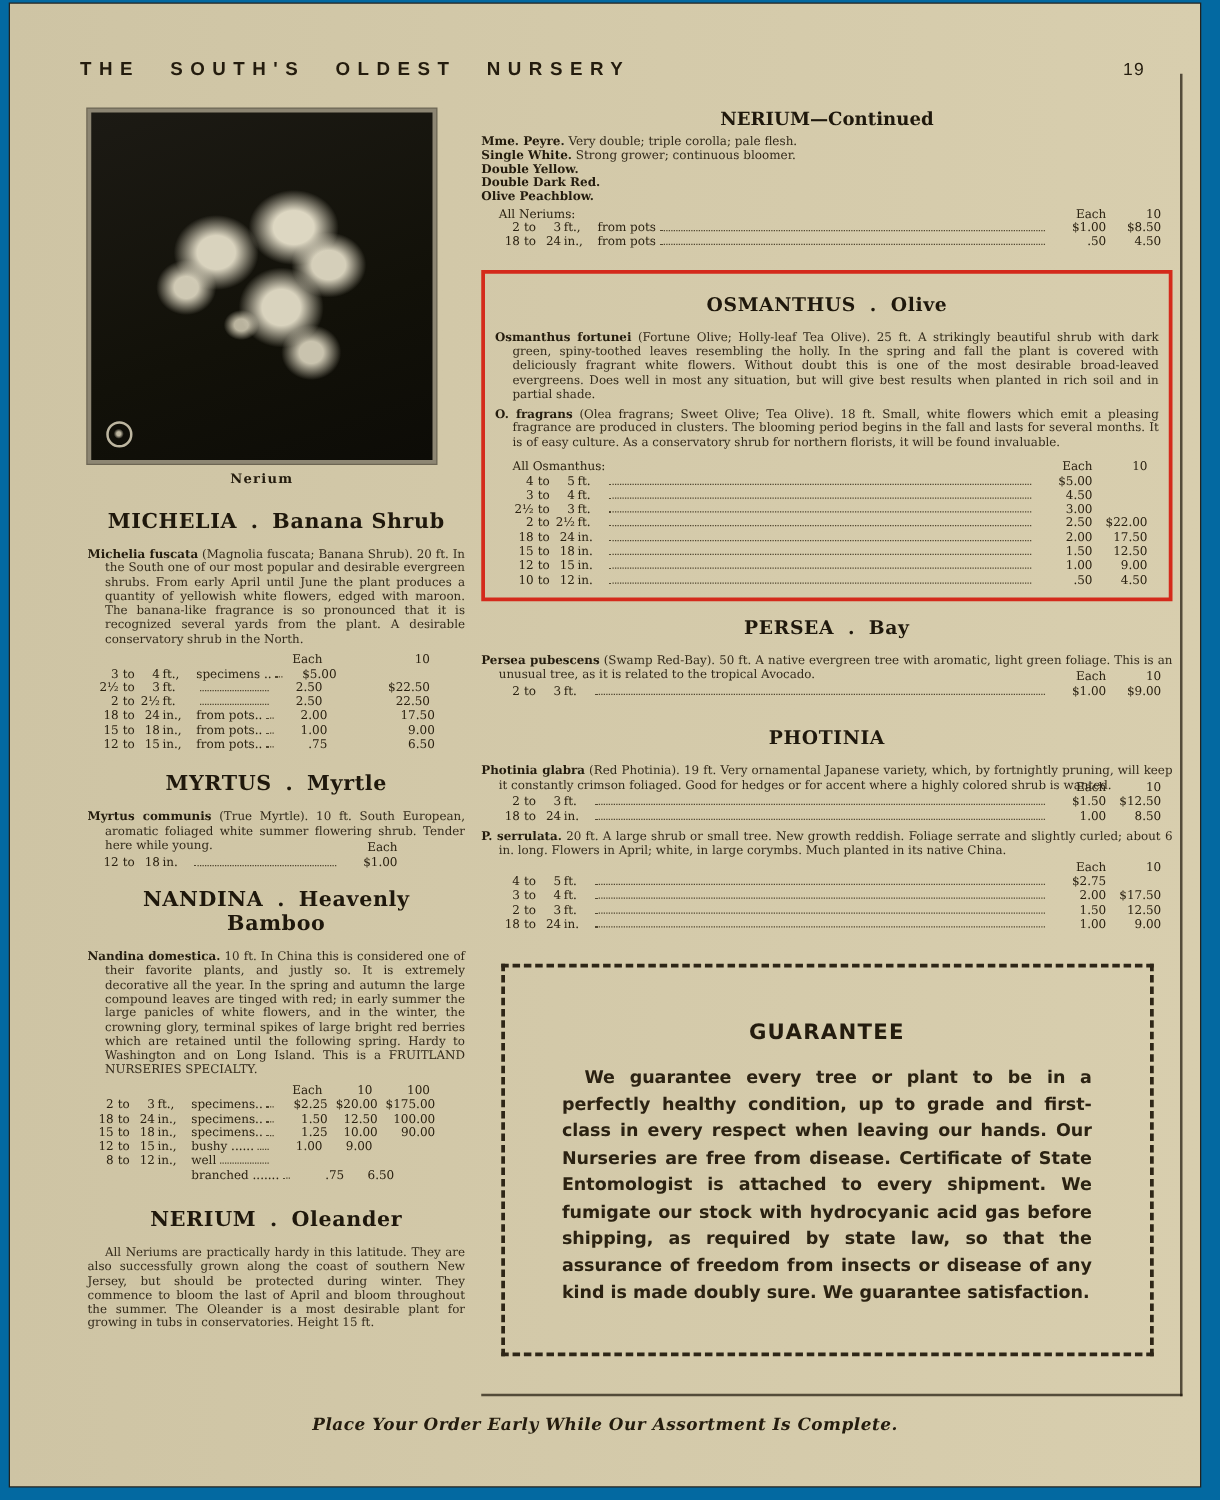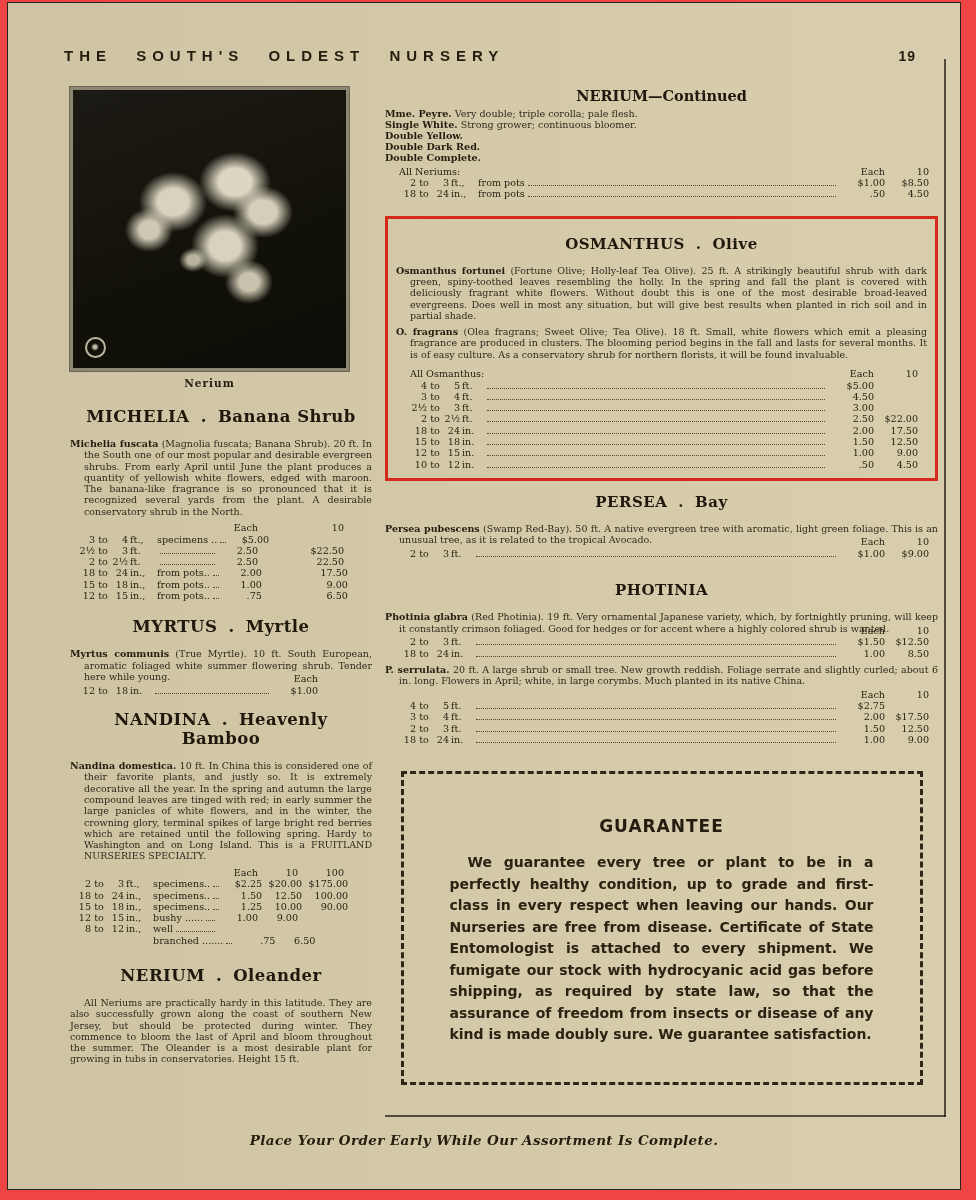--- a/index.html
+++ b/index.html
@@ -1,25 +1,25 @@
 <!DOCTYPE html>
 <html><head>
 <meta charset="utf-8">
 <style>
   html,body{margin:0;padding:0;background:#3a3a3c;}
-  .stage{position:relative;width:976px;height:1200px;background:#ef4444;overflow:hidden;
+  .stage{position:relative;width:976px;height:1200px;background:#0369a1;overflow:hidden;
          font-family:"DejaVu Serif",serif;color:#2e2514;}
   .page{position:absolute;left:8px;top:3px;width:952px;height:1186px;
         background:linear-gradient(90deg,#cec4a4 0%,#d4caaa 55%,#d8ceae 100%);
         box-shadow:0 0 0 1px #23231f;}
   
   .hdr{position:absolute;top:44px;left:56px;right:44px;display:flex;justify-content:space-between;align-items:baseline;}
   .hdr .ttl{font-family:"Liberation Sans",sans-serif;font-weight:700;font-size:15px;
             letter-spacing:6px;word-spacing:14px;color:#241c0e;}
-  .hdr .pg{font-family:"Liberation Sans",sans-serif;font-weight:700;font-size:14px;color:#241c0e;letter-spacing:1px;}
+  .hdr .pg{font-family:"Liberation Sans",sans-serif;font-weight:400;font-size:14px;color:#241c0e;letter-spacing:1px;}
   
   .photo{position:absolute;left:62px;top:84px;width:279px;height:284px;background:#8d8673;
          box-shadow:0 0 0 1px #6d6654;}
   .photo-in{position:absolute;left:3px;top:3px;right:3px;bottom:3px;
     background:
       radial-gradient(34px 30px at 100px 112px,#d9d3be 45%,rgba(217,211,190,0) 100%),
       radial-gradient(24px 22px at 76px 140px,#cfc9b4 40%,rgba(207,201,180,0) 100%),
       radial-gradient(36px 30px at 162px 92px,#ddd7c2 45%,rgba(221,215,194,0) 100%),
       radial-gradient(30px 26px at 190px 122px,#d5cfba 45%,rgba(213,207,186,0) 100%),
       radial-gradient(34px 32px at 152px 156px,#d9d3be 45%,rgba(217,211,190,0) 100%),
@@ -310,21 +310,21 @@
 
           <div class="variety"><b>Mme. Peyre.</b><span class="vd">Very double; triple corolla; pale flesh.</span></div>
 
 
           <div class="variety"><b>Single White.</b><span class="vd">Strong grower; continuous bloomer.</span></div>
 
           <div class="variety"><b>Double Yellow.</b><span class="vd"></span></div>
 
           <div class="variety"><b>Double Dark Red.</b><span class="vd"></span></div>
 
-          <div class="variety"><b>Double Complete.</b><span class="vd"></span></div>
+          <div class="variety"><b>Olive Peachblow.</b><span class="vd"></span></div>
         </div>
       <div class="tbl tbl-r">
         <div class="phead">
           <span class="all">All Neriums:</span>
           <span class="sp"></span>
           <span class="pe">Each</span>
           <span class="p10">10</span>
         </div>
 
           <div class="prow">

